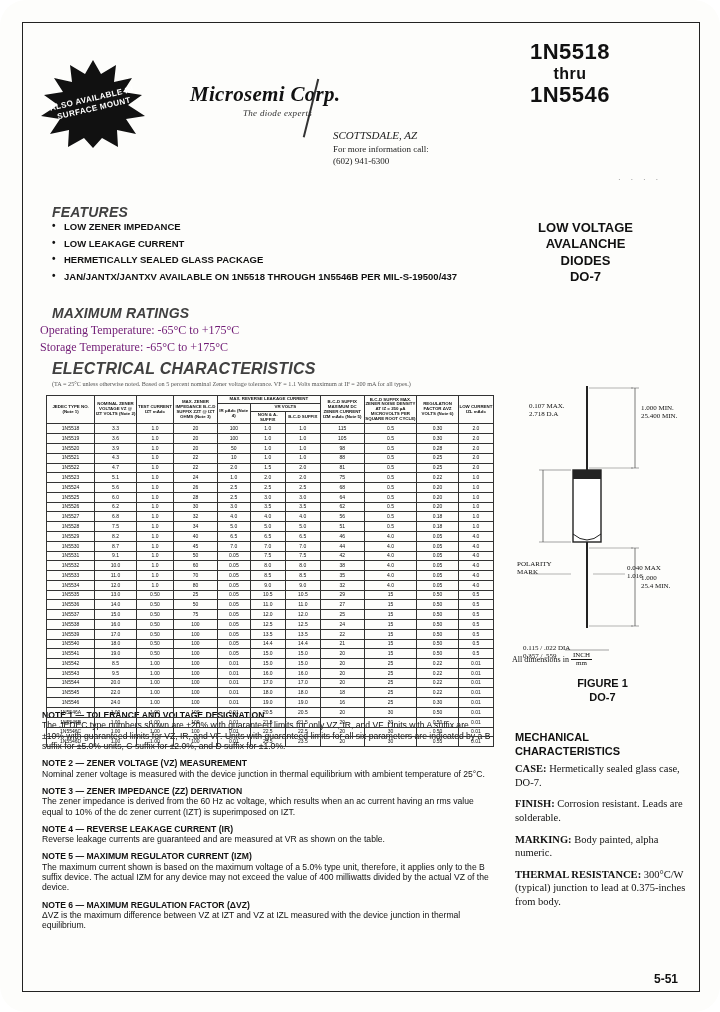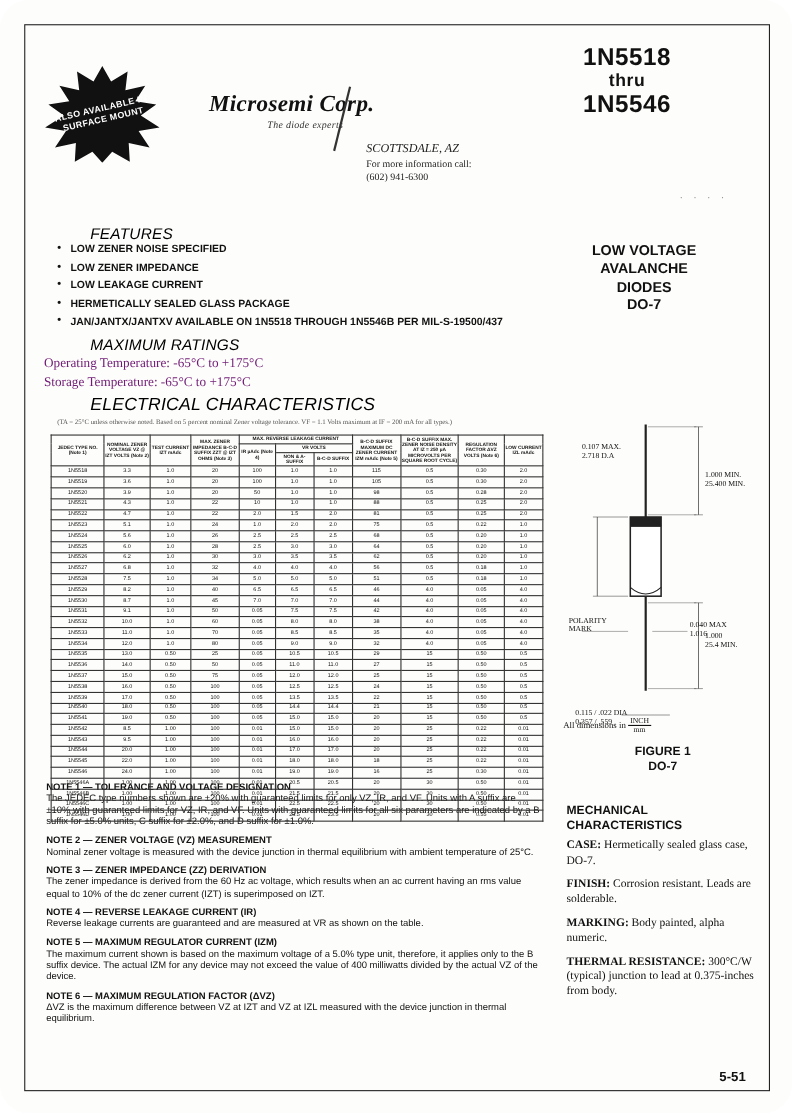--- a/index.html
+++ b/index.html
@@ -57,21 +57,21 @@
     position:absolute;left:333px;top:128px;
     font-size:11px;font-style:italic;color:#222;line-height:1.35;
   }
   .addr .small{font-size:9px;font-style:normal;}
   .dots{
     position:absolute;right:58px;top:172px;font-size:9px;color:#888;letter-spacing:4px;
   }
   
   .sec-title{
     font-family:"Liberation Sans", sans-serif;
-    font-weight:normal;font-style:italic;color:#000000;letter-spacing:.2px;margin-left:30px;
+    font-weight:bold;font-style:italic;color:#404040;letter-spacing:.2px;
   }
   .features-title{position:absolute;left:52px;top:204px;font-size:14px;}
   .features{
     position:absolute;left:52px;top:222px;width:420px;
     font-family:"Liberation Sans", sans-serif;
     font-size:9.5px;font-weight:bold;line-height:1.0;color:#111;
   }
   .features li{margin-bottom:7px;list-style:none;position:relative;padding-left:12px;}
   .features li:before{content:"\2022";position:absolute;left:0;top:-1px;font-size:10px;}
   .features ul{margin:0;padding:0;}
@@ -172,21 +172,20 @@
   <div class="addr">
     <div>SCOTTSDALE, AZ</div>
     <div class="small">For more information call:</div>
     <div class="small">(602) 941-6300</div>
   </div>
   <div class="dots">. . . .</div>
 
   <div class="sec-title features-title">FEATURES</div>
   <div class="features">
     <ul>
-      <li>LOW ZENER NOISE SPECIFIED</li>
       <li>LOW ZENER IMPEDANCE</li>
       <li>LOW LEAKAGE CURRENT</li>
       <li>HERMETICALLY SEALED GLASS PACKAGE</li>
       <li>JAN/JANTX/JANTXV AVAILABLE ON 1N5518 THROUGH 1N5546B PER MIL-S-19500/437</li>
     </ul>
   </div>
 
   <div class="sec-title maxratings-title">MAXIMUM RATINGS</div>
   <div class="maxratings">
     <div>Operating Temperature: -65°C to +175°C</div>
@@ -235,21 +234,21 @@
 
       <line x1="78" y1="196" x2="110" y2="196" stroke="#444" stroke-width="0.4"></line>
 
       <line x1="14" y1="196" x2="56" y2="196" stroke="#444" stroke-width="0.4"></line>
 
       <line x1="50" y1="272" x2="94" y2="272" stroke="#444" stroke-width="0.5"></line>
       <text x="70" y="8" font-size="0" fill="none">.</text>
     </svg>
     <div style="position:absolute;left:14px;top:24px;font-size:7px;line-height:1.15;white-space:pre;">0.107 MAX.
 2.718 D.A</div>
-    <div style="position:absolute;left:126px;top:50px;font-size:7px;line-height:1.15;white-space:pre;font-family:Liberation Serif, serif;">1.000 MIN.
+    <div style="position:absolute;left:126px;top:26px;font-size:7px;line-height:1.15;white-space:pre;font-family:Liberation Serif, serif;">1.000 MIN.
 25.400 MIN.</div>
     <div style="position:absolute;left:112px;top:186px;font-size:7px;line-height:1.15;white-space:pre;">0.040 MAX
 1.016</div>
     <div style="position:absolute;left:126px;top:196px;font-size:7px;line-height:1.15;white-space:pre;">1.000
 25.4 MIN.</div>
     <div style="position:absolute;left:8px;top:266px;font-size:7px;line-height:1.15;white-space:pre;">0.115 / .022 DIA
 0.357 / .559</div>
     <div style="position:absolute;left:2px;top:182px;font-size:7px;line-height:1.15;white-space:pre;">POLARITY
 MARK</div>
   </div>

